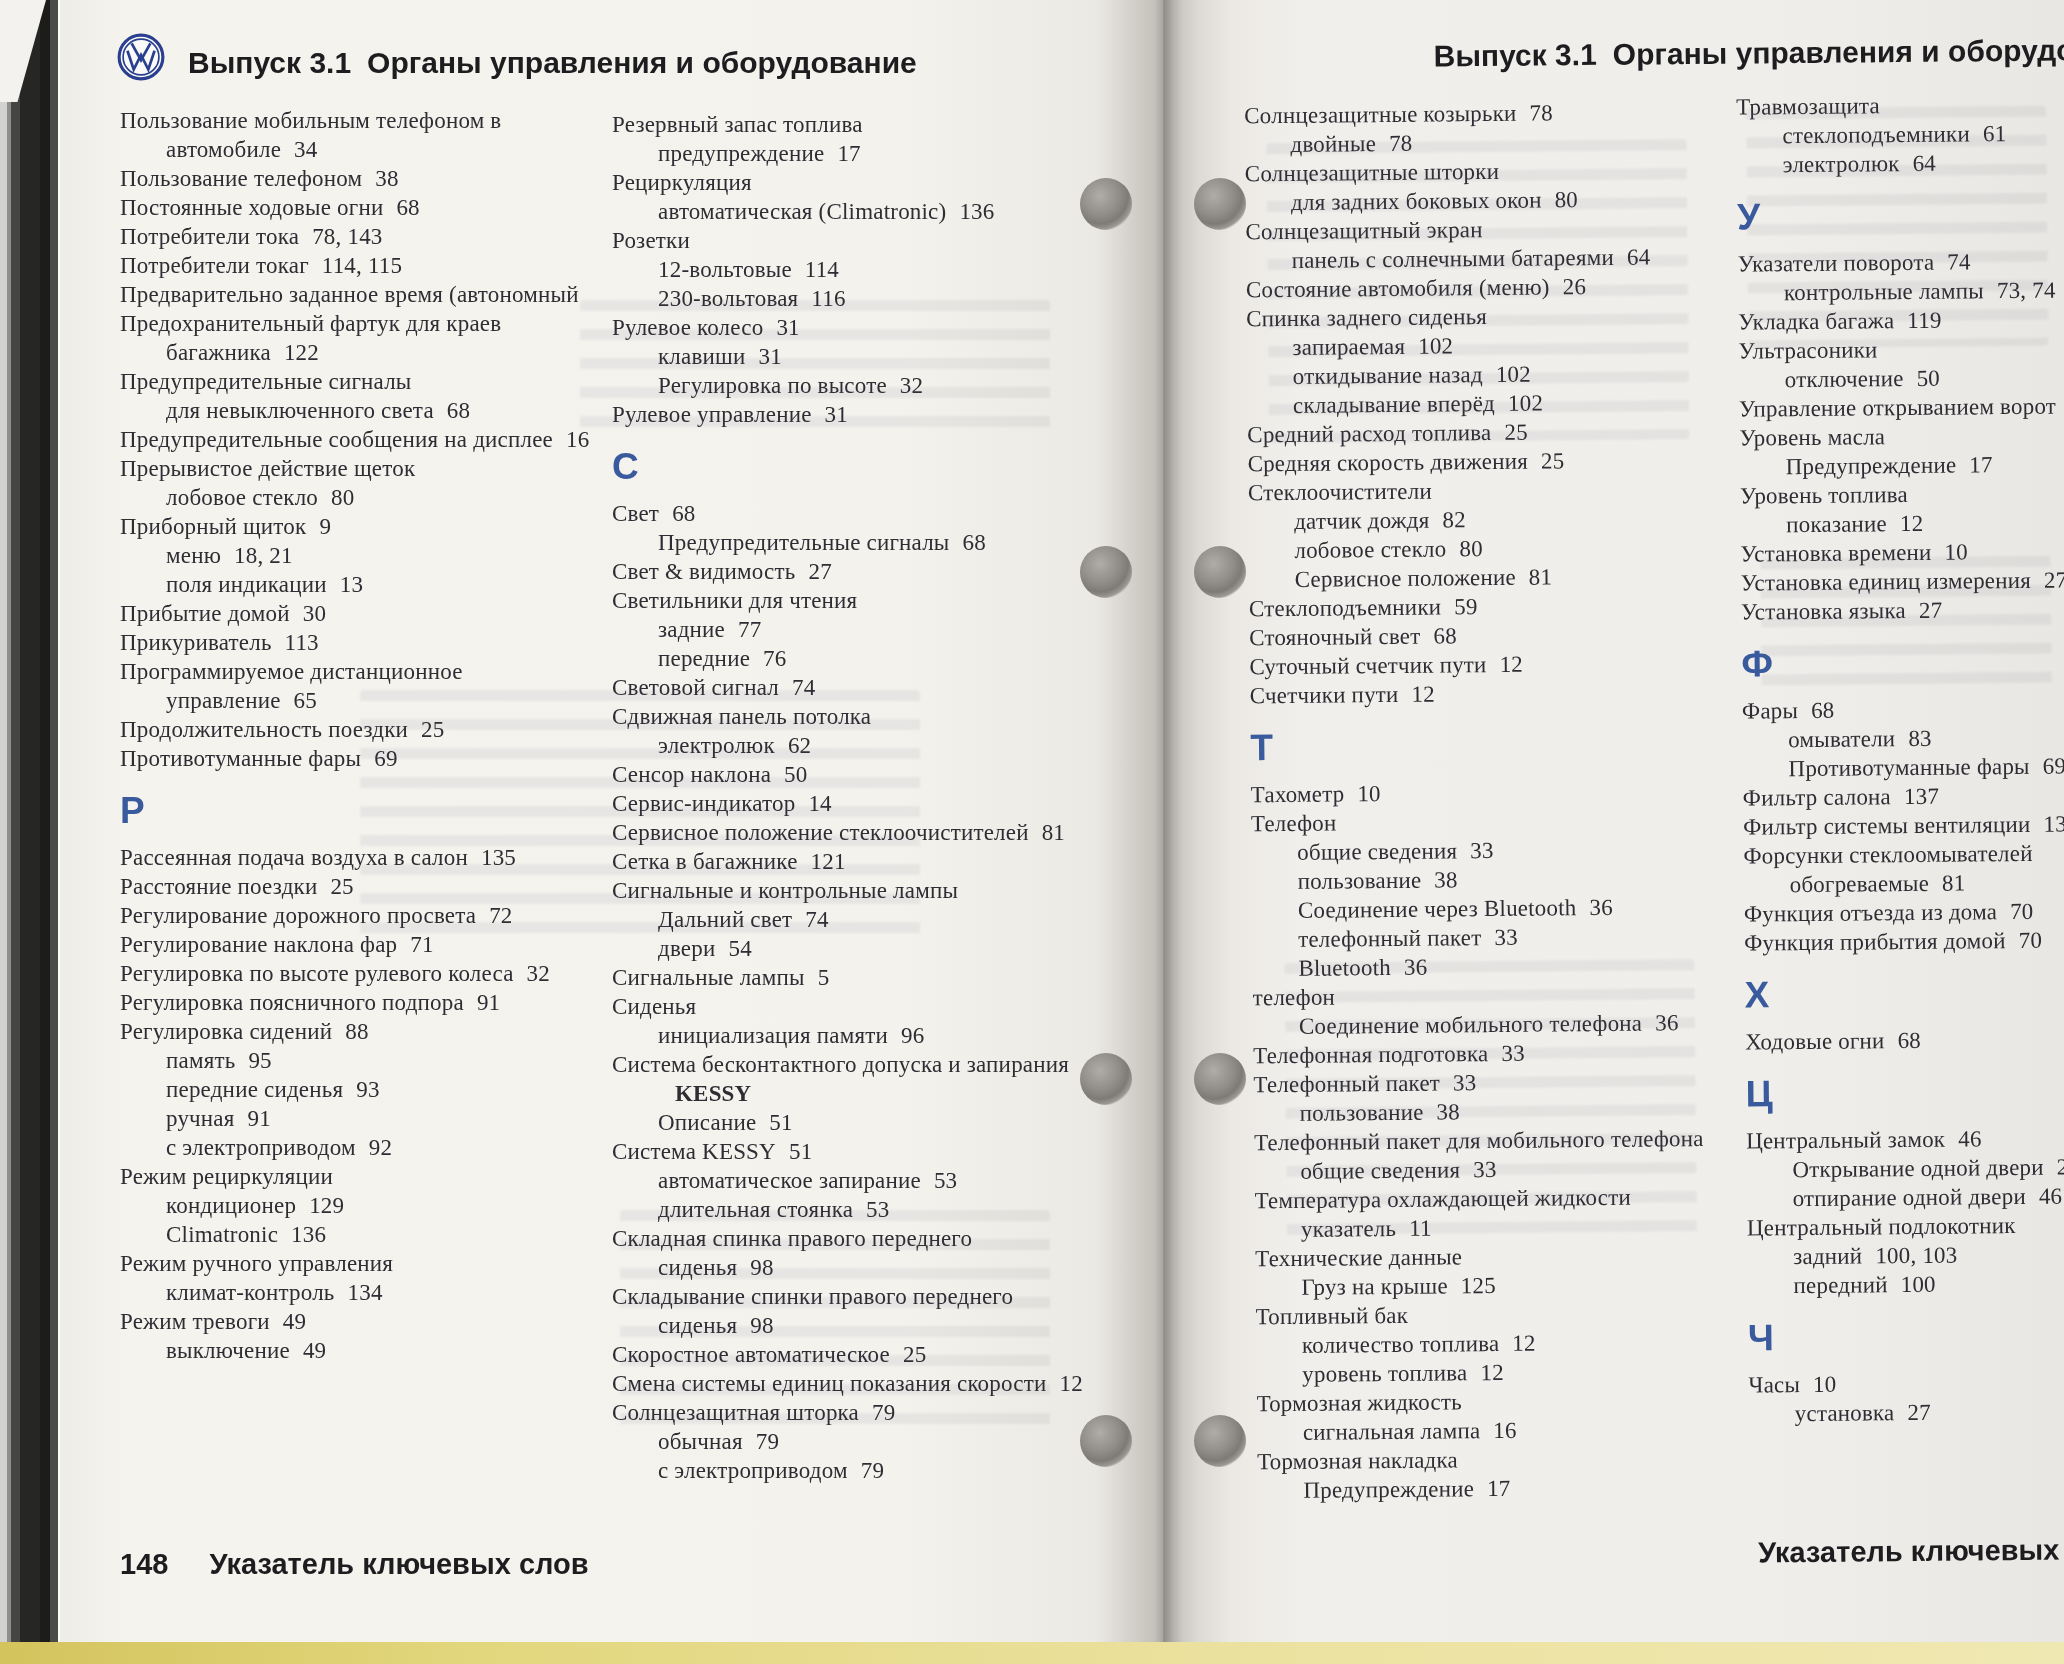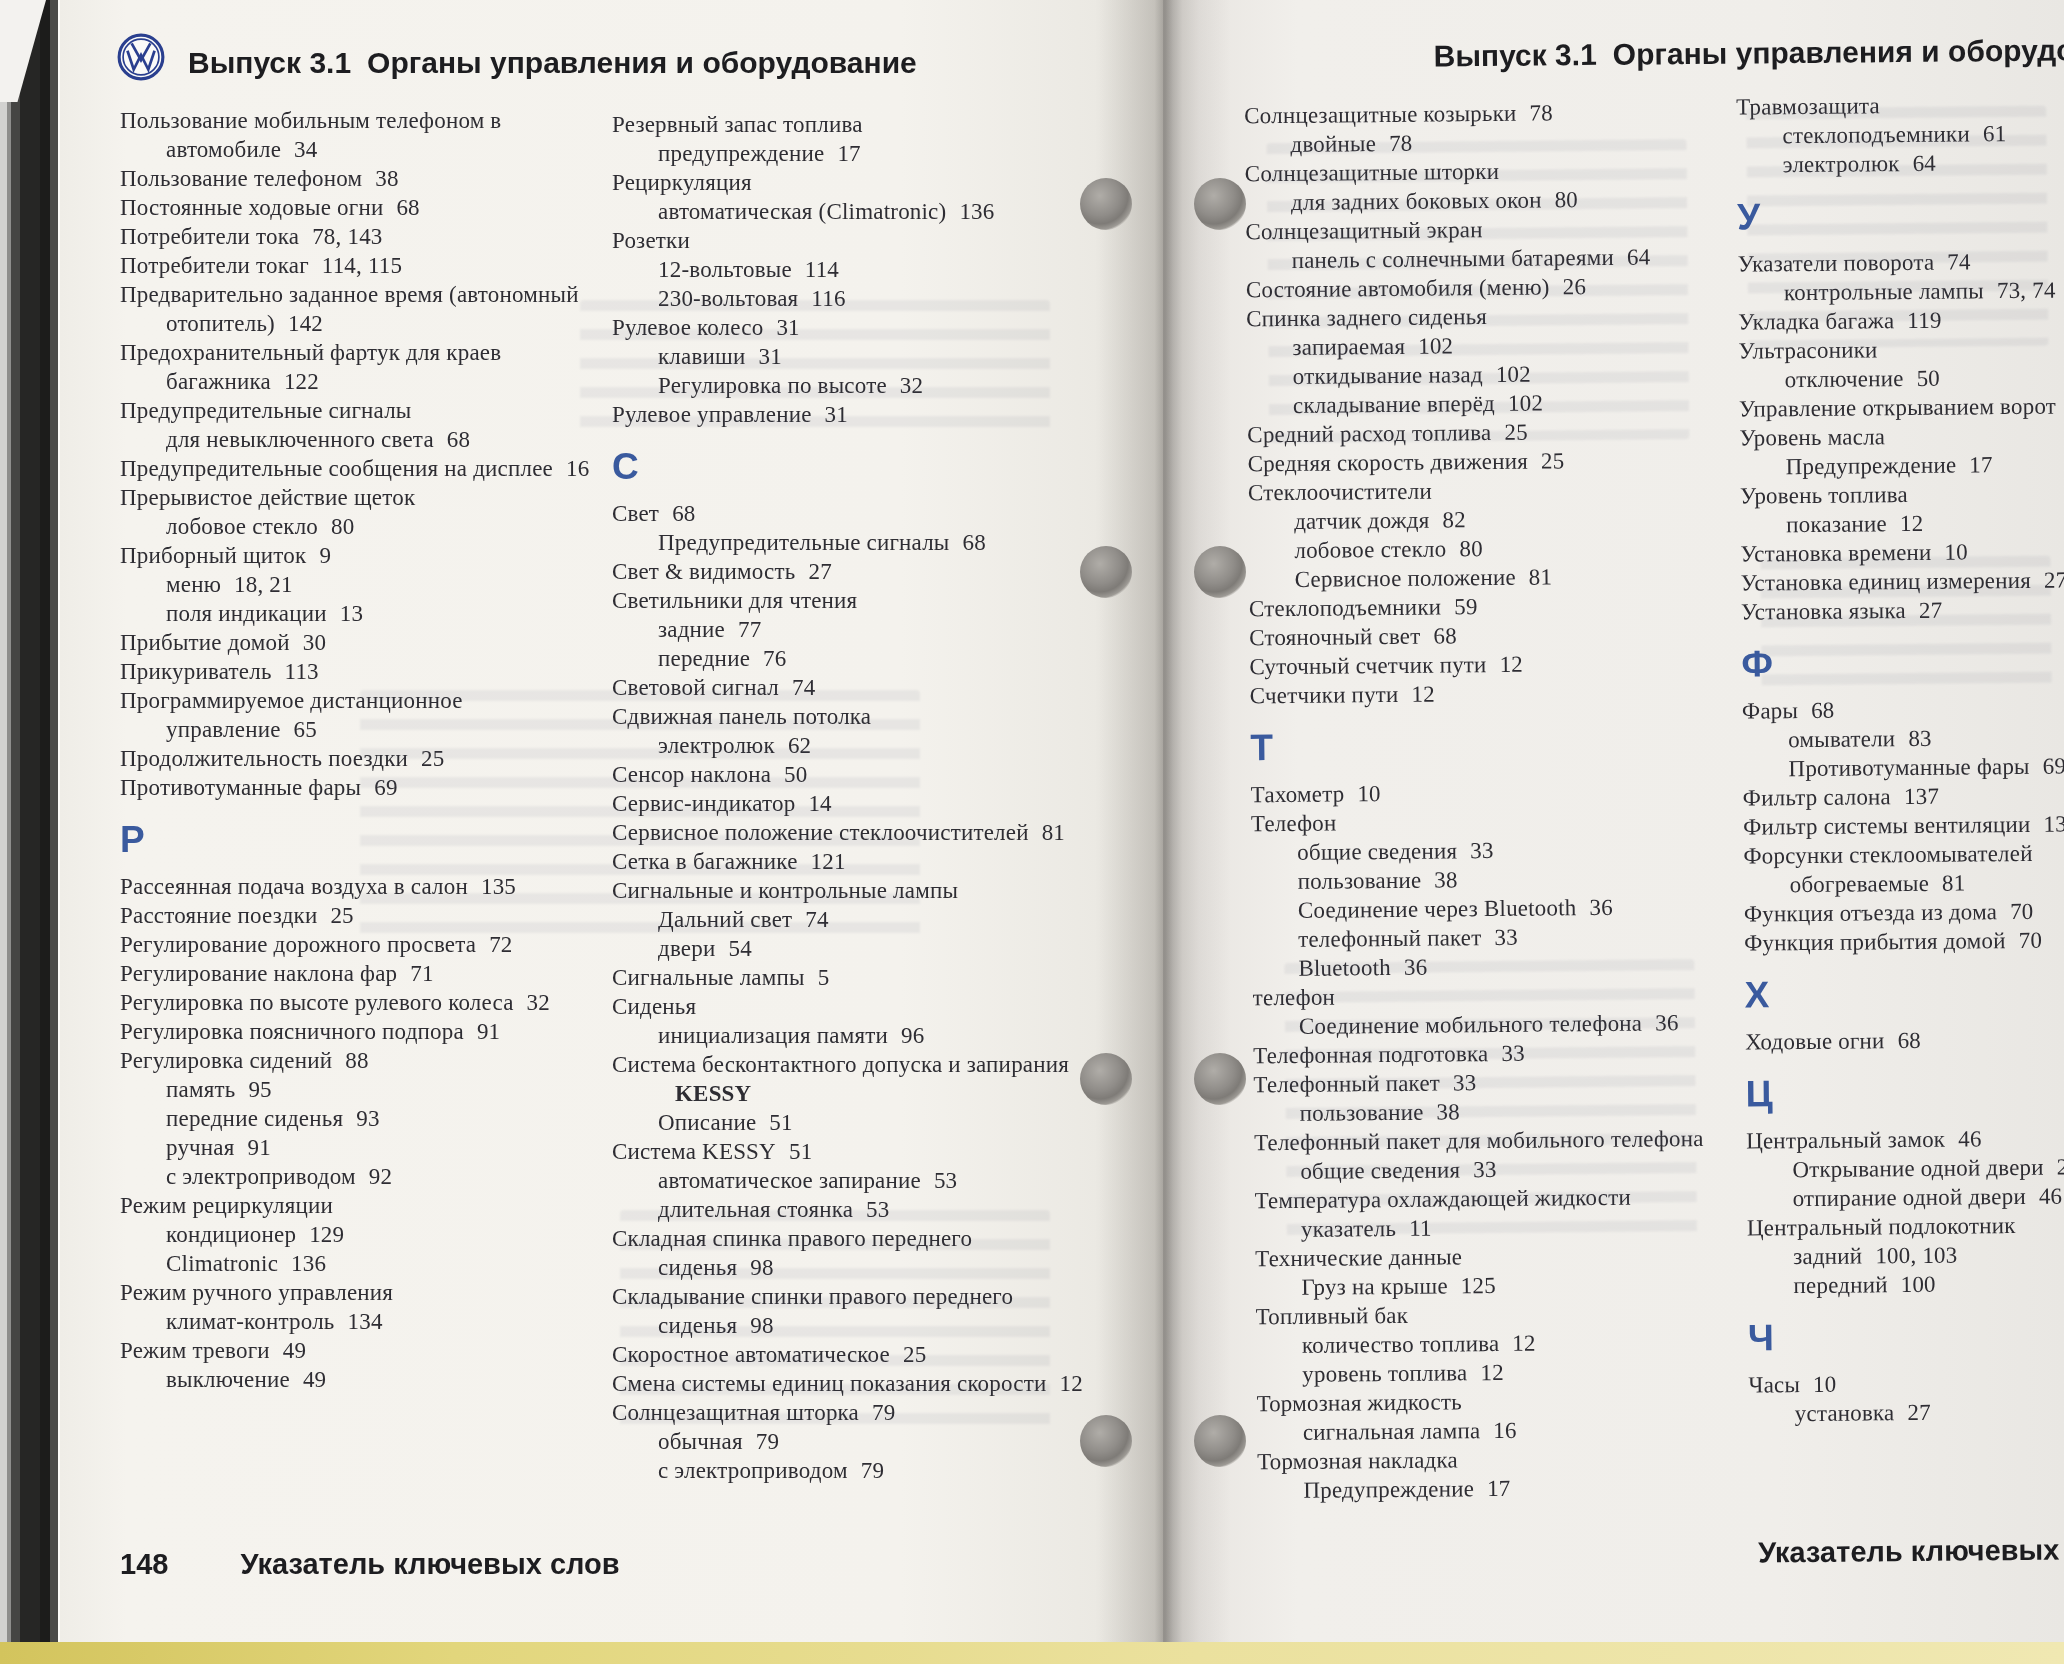--- a/index.html
+++ b/index.html
@@ -28,21 +28,21 @@
   .entry{white-space:nowrap;}
   .entry .p{margin-left:13px;}
   .i1{padding-left:46px;}
   .i2{padding-left:63px;font-weight:bold;}
   .sec-letter{font-family:"Liberation Sans",sans-serif;font-weight:bold;font-size:37px;line-height:40px;
     color:#3a5a9e;margin:18px 0 12px 0;letter-spacing:1px;}
 
   .footer{position:absolute;white-space:nowrap;font-family:"Liberation Sans",sans-serif;
     font-weight:bold;font-size:29px;color:#1d1d20;}
   #left-page .footer{left:60px;top:1548px;}
-  #left-page .footer .num{display:inline-block;margin-right:64px;}
+  #left-page .footer .num{display:inline-block;margin-right:33px;}
   #right-inner .footer{left:588px;top:1538px;}
 
   .hole{position:absolute;width:52px;height:52px;border-radius:50%;pointer-events:none;
     background:radial-gradient(circle at 38% 34%, #b0ada8 0%, #908d89 42%, #7e7b77 60%, #9d9a95 72%, rgba(157,154,149,0) 77%);}
 
   #gutter{position:absolute;left:1095px;top:0;width:175px;height:1642px;pointer-events:none;
     background:linear-gradient(90deg, rgba(60,55,50,0) 0%, rgba(60,55,50,.14) 34%, rgba(38,35,32,.30) 40%,
       rgba(60,55,50,.10) 50%, rgba(60,55,50,0) 78%);}
 
   #edge-strip{position:absolute;left:0;top:0;width:58px;height:1664px;
@@ -73,21 +73,20 @@
     </div>
 
     <div id="l-col1" class="col">
         <div class="entry i0"><span class="t">Пользование мобильным телефоном в</span></div>
         <div class="entry i1"><span class="t">автомобиле</span><span class="p">34</span></div>
         <div class="entry i0"><span class="t">Пользование телефоном</span><span class="p">38</span></div>
         <div class="entry i0"><span class="t">Постоянные ходовые огни</span><span class="p">68</span></div>
         <div class="entry i0"><span class="t">Потребители тока</span><span class="p">78, 143</span></div>
         <div class="entry i0"><span class="t">Потребители токаг</span><span class="p">114, 115</span></div>
         <div class="entry i0"><span class="t">Предварительно заданное время (автономный</span></div>
-        <div class="entry i1"><span class="t">отопитель)</span><span class="p">142</span></div>
         <div class="entry i0"><span class="t">Предохранительный фартук для краев</span></div>
         <div class="entry i1"><span class="t">багажника</span><span class="p">122</span></div>
         <div class="entry i0"><span class="t">Предупредительные сигналы</span></div>
         <div class="entry i1"><span class="t">для невыключенного света</span><span class="p">68</span></div>
         <div class="entry i0"><span class="t">Предупредительные сообщения на дисплее</span><span class="p">16</span></div>
         <div class="entry i0"><span class="t">Прерывистое действие щеток</span></div>
         <div class="entry i1"><span class="t">лобовое стекло</span><span class="p">80</span></div>
         <div class="entry i0"><span class="t">Приборный щиток</span><span class="p">9</span></div>
         <div class="entry i1"><span class="t">меню</span><span class="p">18, 21</span></div>
         <div class="entry i1"><span class="t">поля индикации</span><span class="p">13</span></div>

